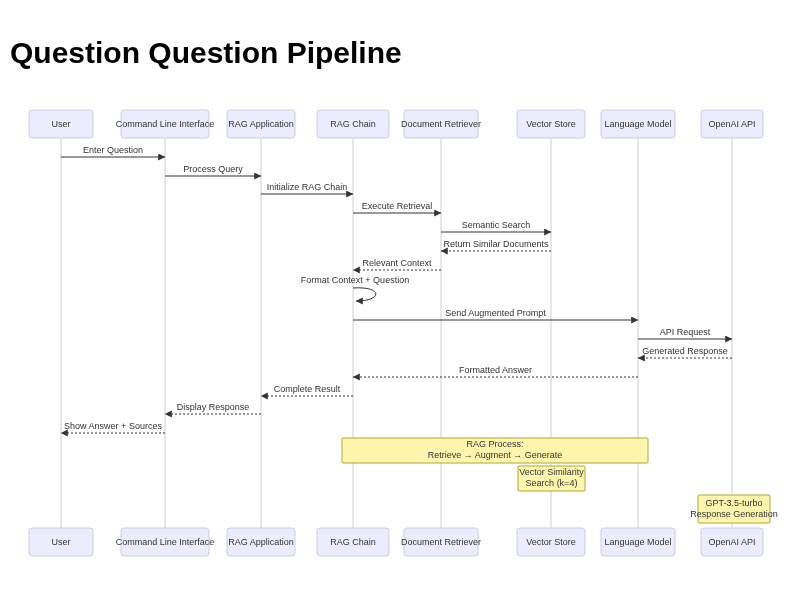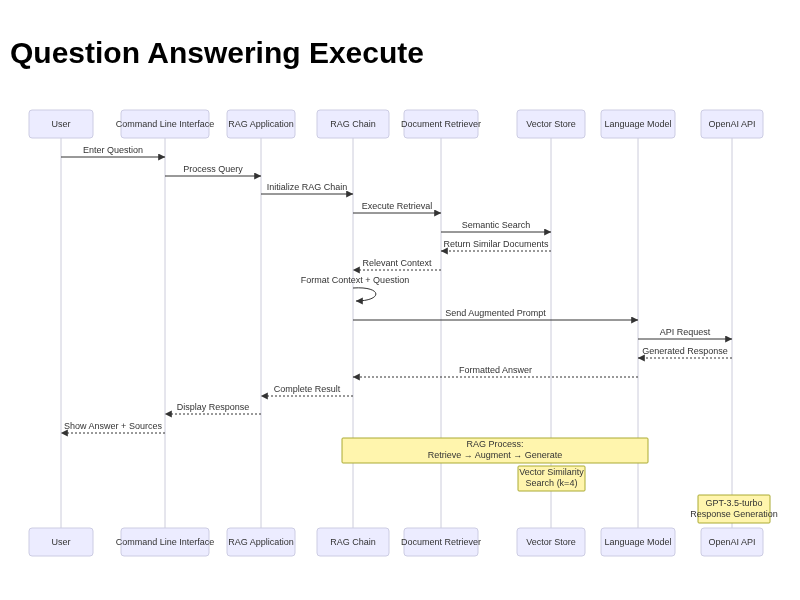--- a/index.html
+++ b/index.html
@@ -35,21 +35,21 @@
     height: 600px;
   }
   svg text {
     font-family: "Liberation Sans", "DejaVu Sans", sans-serif;
   }
 </style>
 </head>
 <body>
 
 <div class="page">
-  <h1 class="title">Question Answering Execute</h1>
+  <h1 class="title">Question Question Pipeline</h1>
   <svg id="diagram" viewBox="0 0 800 600">
       <defs>
         <marker id="arrowhead" markerWidth="8" markerHeight="8" refX="6.8" refY="3.5" orient="auto" markerUnits="userSpaceOnUse">
           <path d="M0,0 L7,3.5 L0,7 Z" fill="#333333"></path>
         </marker>
       </defs>
       <line x1="61" y1="138" x2="61" y2="528" stroke="#CCCCDB" stroke-width="1"></line>
       <line x1="165" y1="138" x2="165" y2="528" stroke="#CCCCDB" stroke-width="1"></line>
       <line x1="261" y1="138" x2="261" y2="528" stroke="#CCCCDB" stroke-width="1"></line>
       <line x1="353" y1="138" x2="353" y2="528" stroke="#CCCCDB" stroke-width="1"></line>

